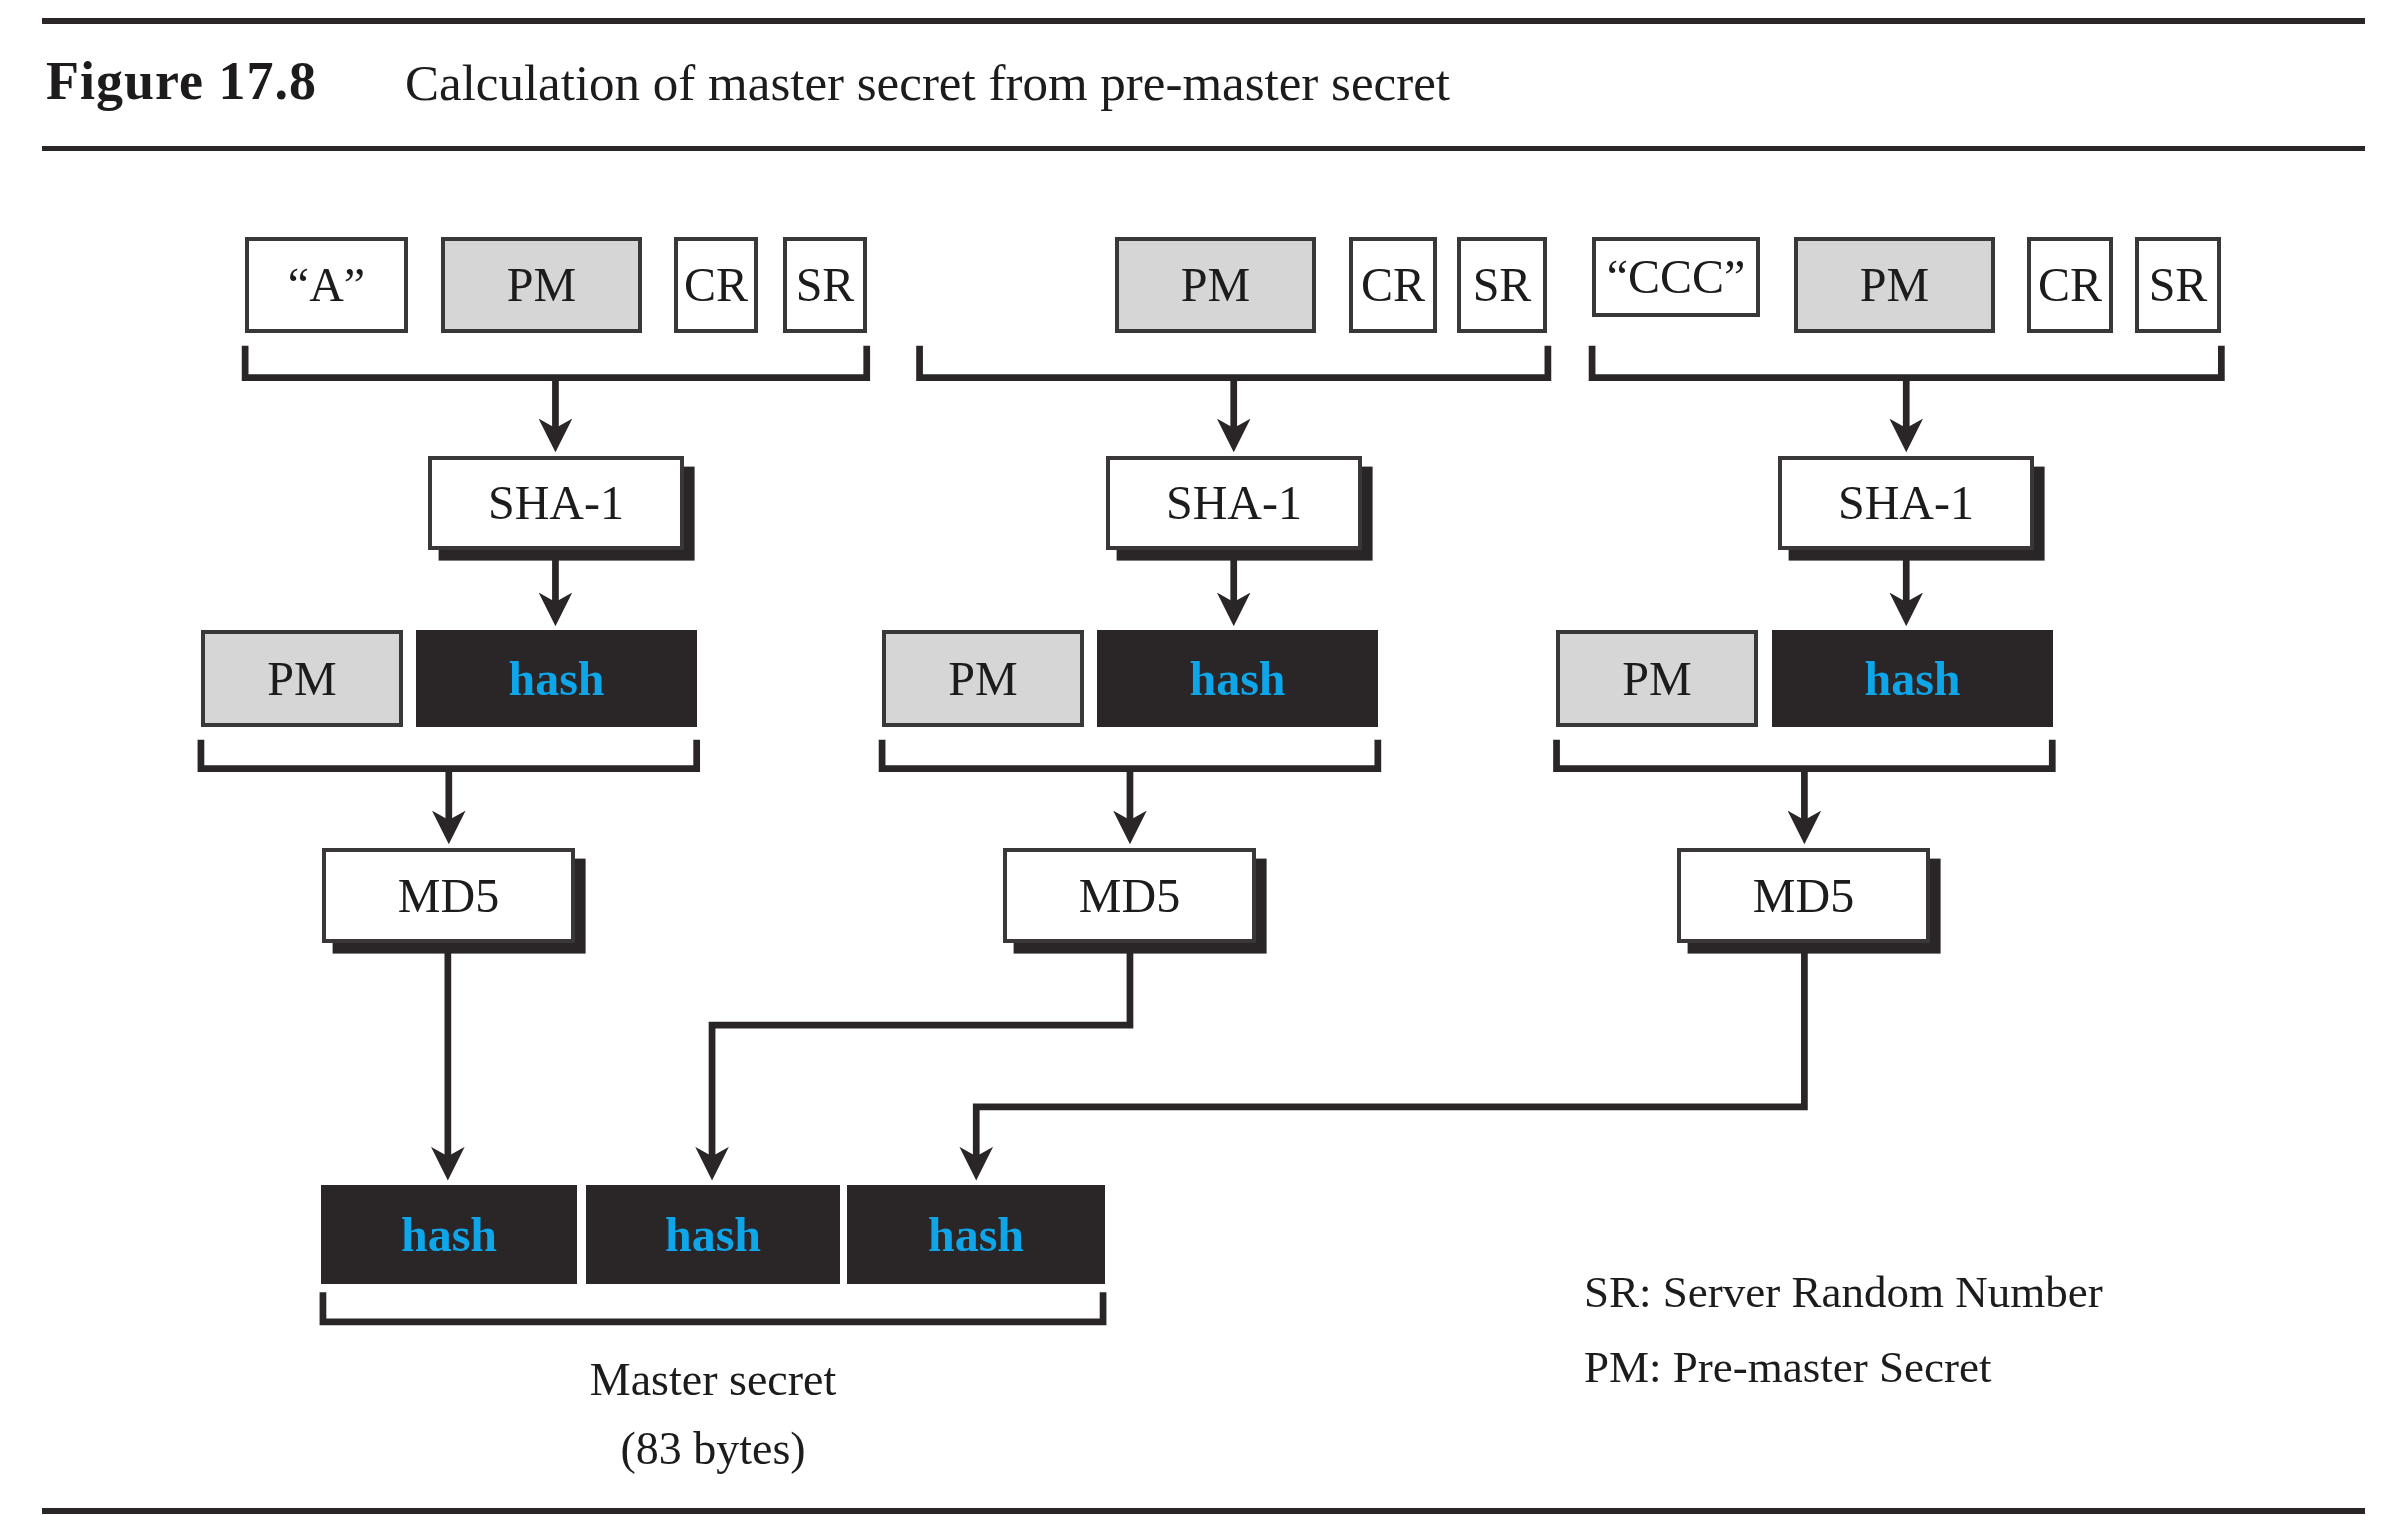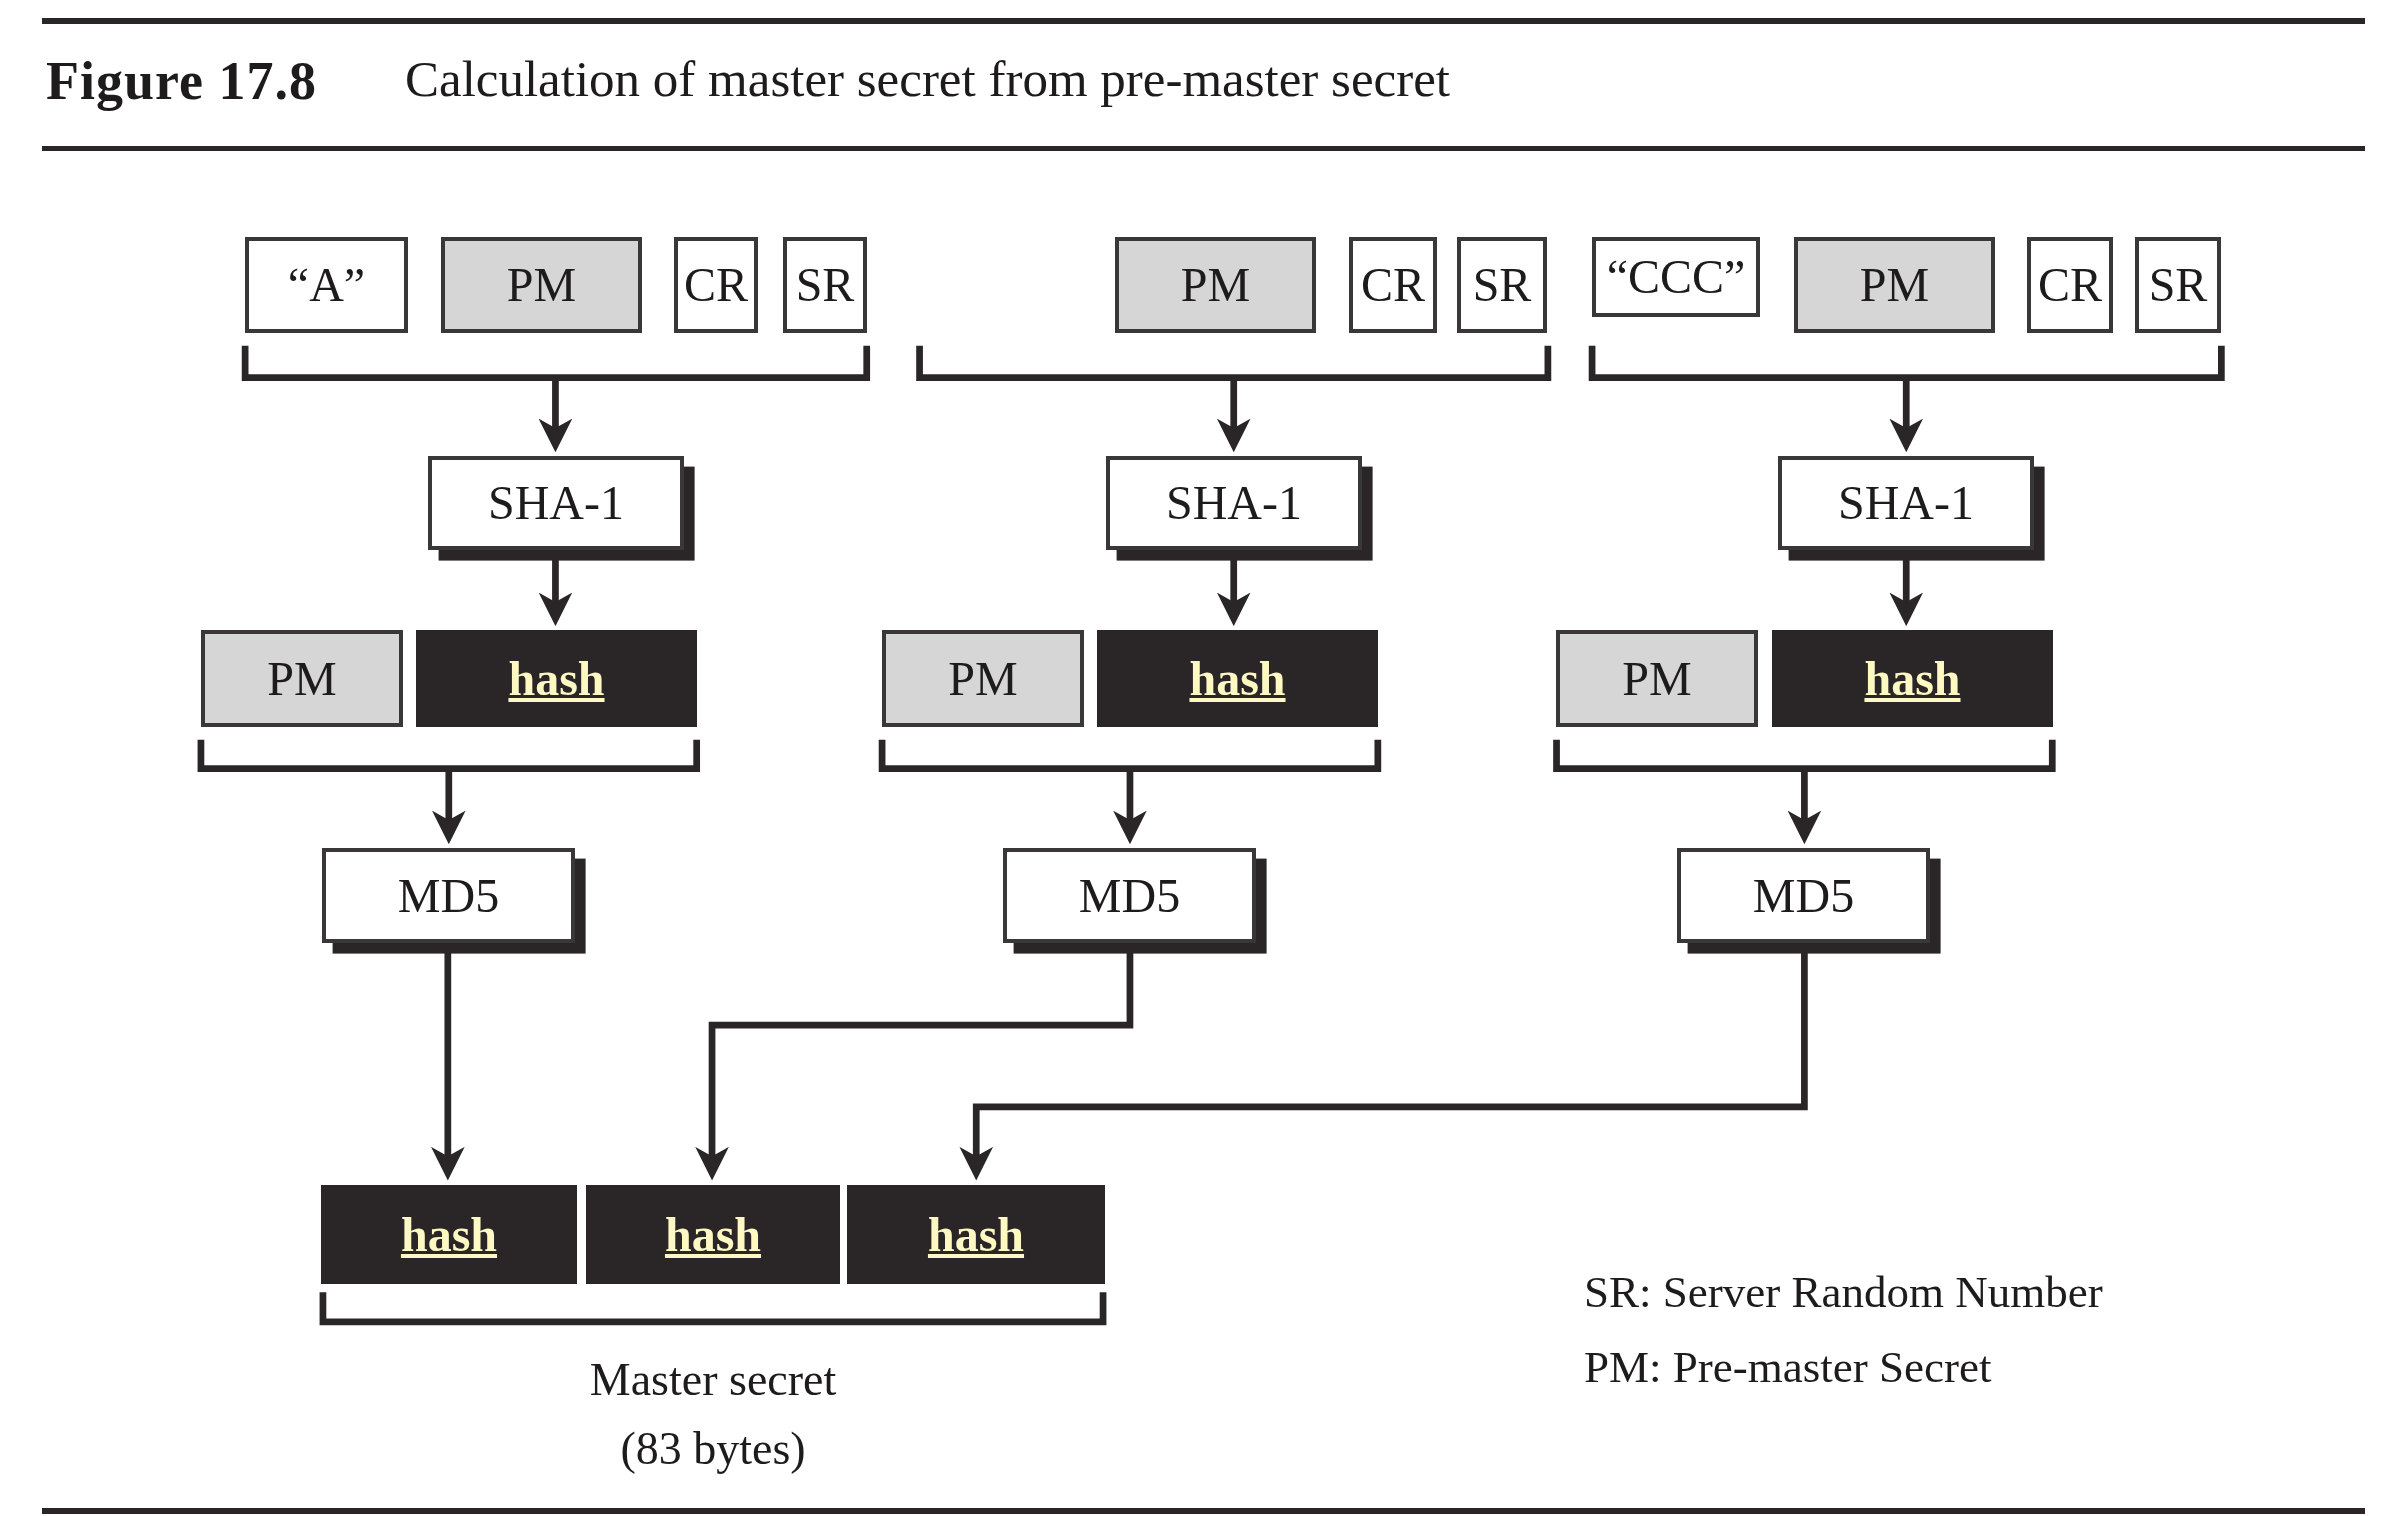--- a/index.html
+++ b/index.html
@@ -13,35 +13,35 @@
     position:relative;
     width:2405px;height:1517px;
     background:#ffffff;
     font-family:"Liberation Serif", serif;
     color:var(--ink);
     overflow:hidden;
   }
   .rule{position:absolute;background:var(--dark);}
   .titlebar{
     position:absolute;left:46px;top:50px;
-    display:flex;align-items:flex-start;gap:88px;
+    display:flex;align-items:flex-end;gap:88px;
     white-space:nowrap;
   }
   .fig-num{font-size:54px;font-weight:bold;letter-spacing:1px;}
   .fig-cap{font-size:51px;}
   svg.wires{position:absolute;left:0;top:0;}
   .box{
     position:absolute;box-sizing:border-box;
     display:flex;align-items:center;justify-content:center;
     background:#fff;border:4.8px solid var(--border);
     font-size:48px;line-height:1;
     white-space:nowrap;
   }
   .box.gray{background:var(--gray);}
-  .box.dark{background:var(--dark);border:none;color:#fef9c3;font-weight:bold;text-decoration:underline;}
+  .box.dark{background:var(--dark);border:none;color:#0ea5e9;font-weight:bold;}
   .box.shadowed{box-shadow:10.6px 10.6px 0 0 var(--dark);}
   .caption{
     position:absolute;text-align:center;
     font-size:46px;line-height:69px;
   }
   .legend{
     position:absolute;left:1584px;top:1255px;
     font-size:45px;line-height:75px;
     white-space:nowrap;
   }

